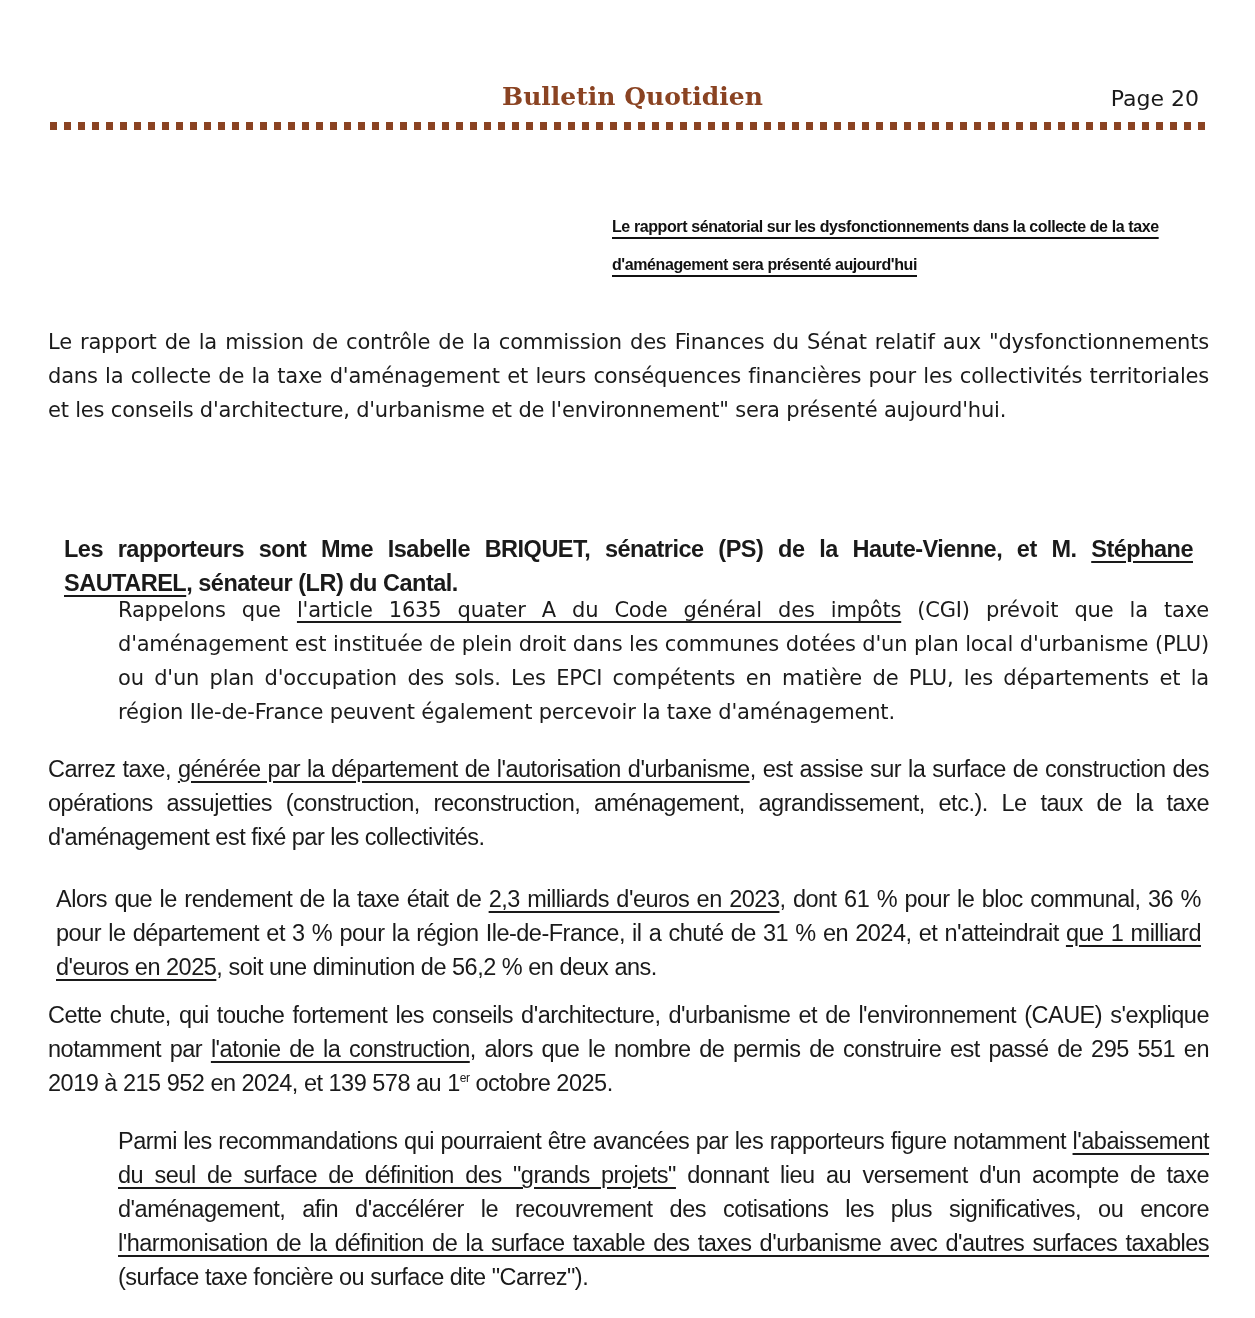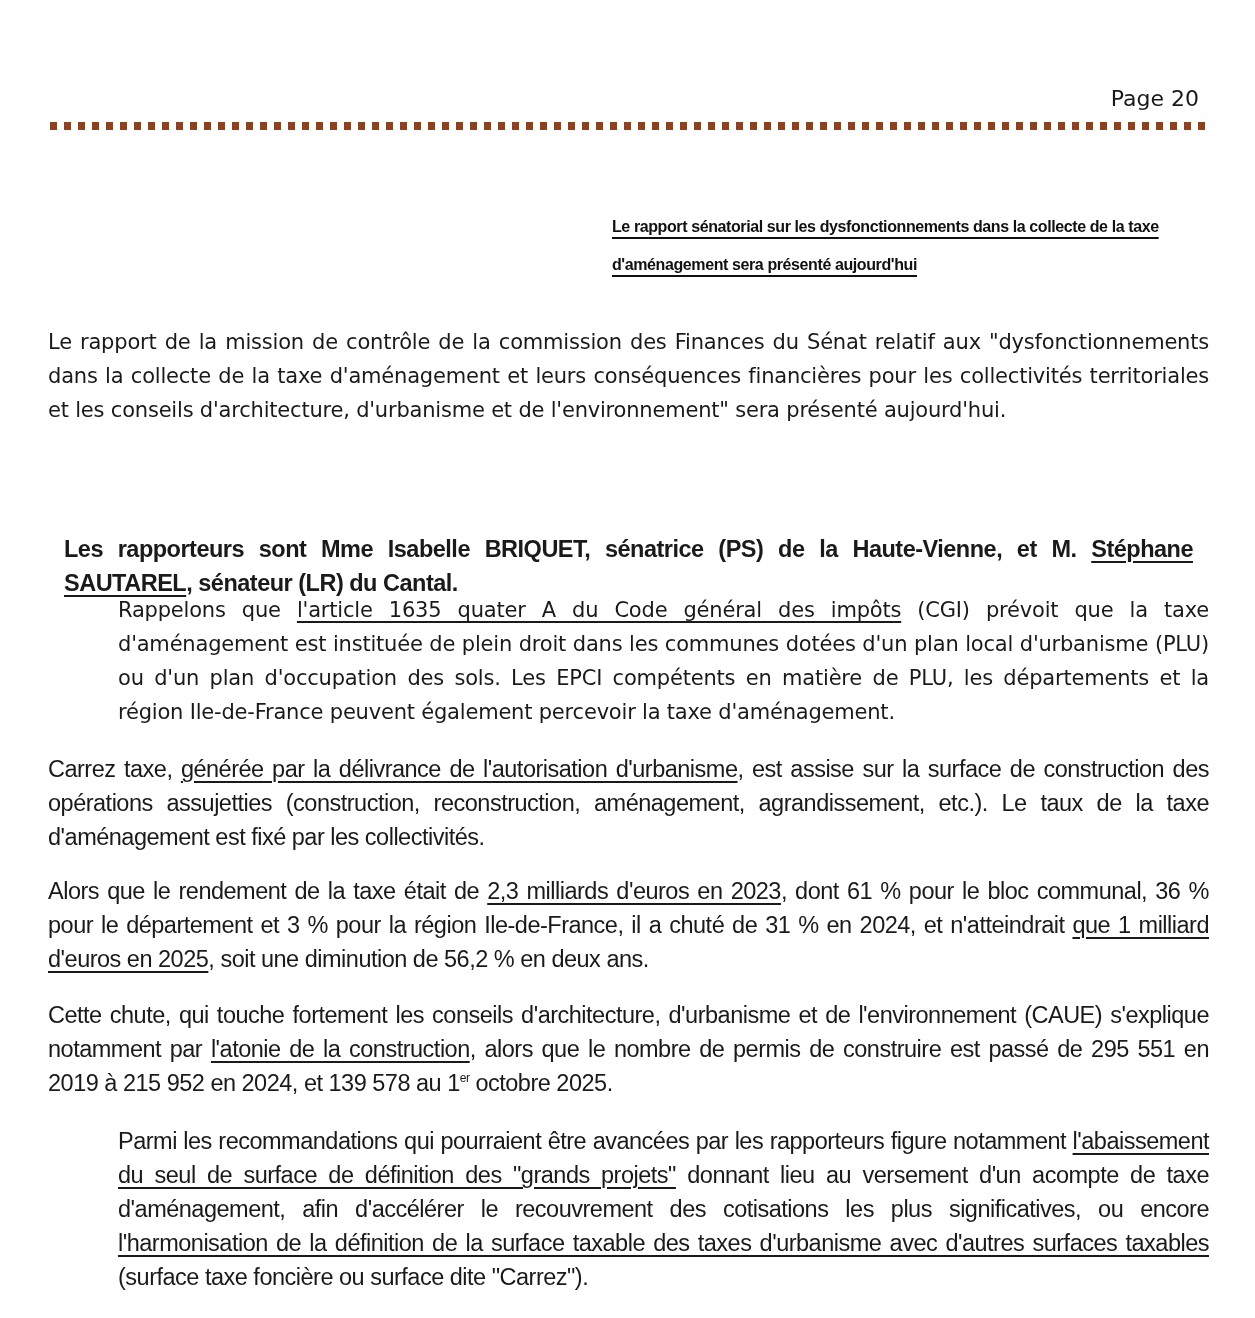--- a/index.html
+++ b/index.html
@@ -20,43 +20,44 @@
   .para.full { left: 48px; right: 46px; font-family: "DejaVu Sans", sans-serif; font-size: 21px; letter-spacing: -0.2px; }
   .para.indent { left: 118px; right: 46px; font-family: "DejaVu Sans", sans-serif; font-size: 21px; letter-spacing: -0.2px; }
   .para.cond { font-family: "Liberation Sans", sans-serif; font-size: 23.5px; letter-spacing: -0.5px; }
   .u { text-decoration: underline; text-decoration-thickness: 1.5px; text-underline-offset: 4px; }
   sup { font-size: 12px; line-height: 0; }
 </style>
 </head>
 <body>
 
 <div class="header">
+  <div class="title">Bulletin Quotidien</div>
   <div class="page">Page 20</div>
 </div>
 <div class="dotline"></div>
 
 <div class="article-title">
   <span>Le rapport sénatorial sur les dysfonctionnements dans la collecte de la taxe d'aménagement sera présenté aujourd'hui</span>
 </div>
 
 <p class="para full" style="top:325px;margin:0;">Le rapport de la mission de contrôle de la commission des Finances du Sénat relatif aux "dysfonctionnements dans la collecte de la taxe d'aménagement et leurs conséquences financières pour les collectivités territoriales et les conseils d'architecture, d'urbanisme et de l'environnement" sera présenté aujourd'hui.</p>
 
 <p class="para full cond" style="top:516px;margin:16px;font-weight:bold;">
   <span>Les rapporteurs sont Mme Isabelle BRIQUET, sénatrice (PS) de la Haute-Vienne, et M. </span><span class="u">Stéphane SAUTAREL</span><span>, sénateur (LR) du Cantal.</span>
 </p>
 
 <p class="para indent" style="top:593px;margin:0;">
   <span>Rappelons que </span><span class="u">l'article 1635 quater A du Code général des impôts</span><span> (CGI) prévoit que la taxe d'aménagement est instituée de plein droit dans les communes dotées d'un plan local d'urbanisme (PLU) ou d'un plan d'occupation des sols. Les EPCI compétents en matière de PLU, les départements et la région Ile-de-France peuvent également percevoir la taxe d'aménagement.</span>
 </p>
 
 <p class="para full cond" style="top:752px;margin:0;">
-  <span>Carrez taxe, </span><span class="u">générée par la délivrance de l'autorisation d'urbanisme</span><span>, est assise sur la surface de construction des opérations assujetties (construction, reconstruction, aménagement, agrandissement, etc.). Le taux de la taxe d'aménagement est fixé par les collectivités.</span>
+  <span>Carrez taxe, </span><span class="u">générée par la département de l'autorisation d'urbanisme</span><span>, est assise sur la surface de construction des opérations assujetties (construction, reconstruction, aménagement, agrandissement, etc.). Le taux de la taxe d'aménagement est fixé par les collectivités.</span>
 </p>
 
-<p class="para full cond" style="top:874px;margin:0;">
+<p class="para full cond" style="top:874px;margin:8px;">
   <span>Alors que le rendement de la taxe était de </span><span class="u">2,3 milliards d'euros en 2023</span><span>, dont 61 % pour le bloc communal, 36 % pour le département et 3 % pour la région Ile-de-France, il a chuté de 31 % en 2024, et n'atteindrait </span><span class="u">que 1 milliard d'euros en 2025</span><span>, soit une diminution de 56,2 % en deux ans.</span>
 </p>
 
 <p class="para full cond" style="top:998px;margin:0;">
   <span>Cette chute, qui touche fortement les conseils d'architecture, d'urbanisme et de l'environnement (CAUE) s'explique notamment par </span><span class="u">l'atonie de la construction</span><span>, alors que le nombre de permis de construire est passé de 295 551 en 2019 à 215 952 en 2024, et 139 578 au 1</span><sup>er</sup><span> octobre 2025.</span>
 </p>
 
 <p class="para indent cond" style="top:1124px;margin:0;">
   <span>Parmi les recommandations qui pourraient être avancées par les rapporteurs figure notamment </span><span class="u">l'abaissement du seul de surface de définition des "grands projets"</span><span> donnant lieu au versement d'un acompte de taxe d'aménagement, afin d'accélérer le recouvrement des cotisations les plus significatives, ou encore </span><span class="u">l'harmonisation de la définition de la surface taxable des taxes d'urbanisme avec d'autres surfaces taxables</span><span> (surface taxe foncière ou surface dite "Carrez").</span>
 </p>

